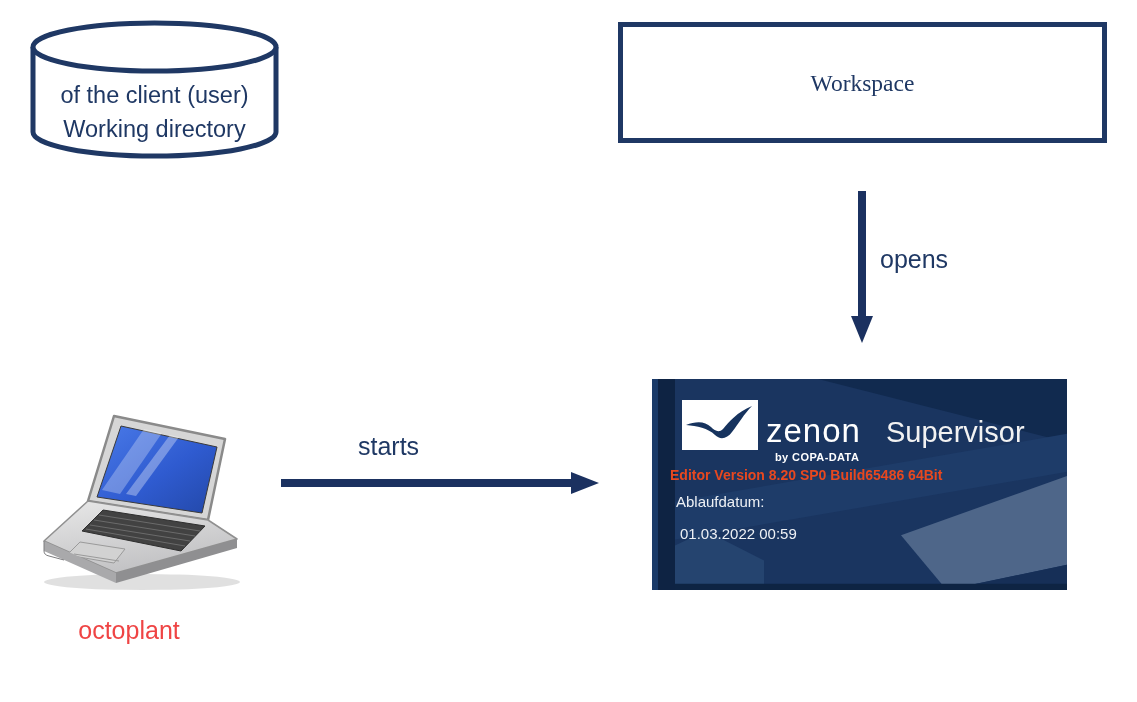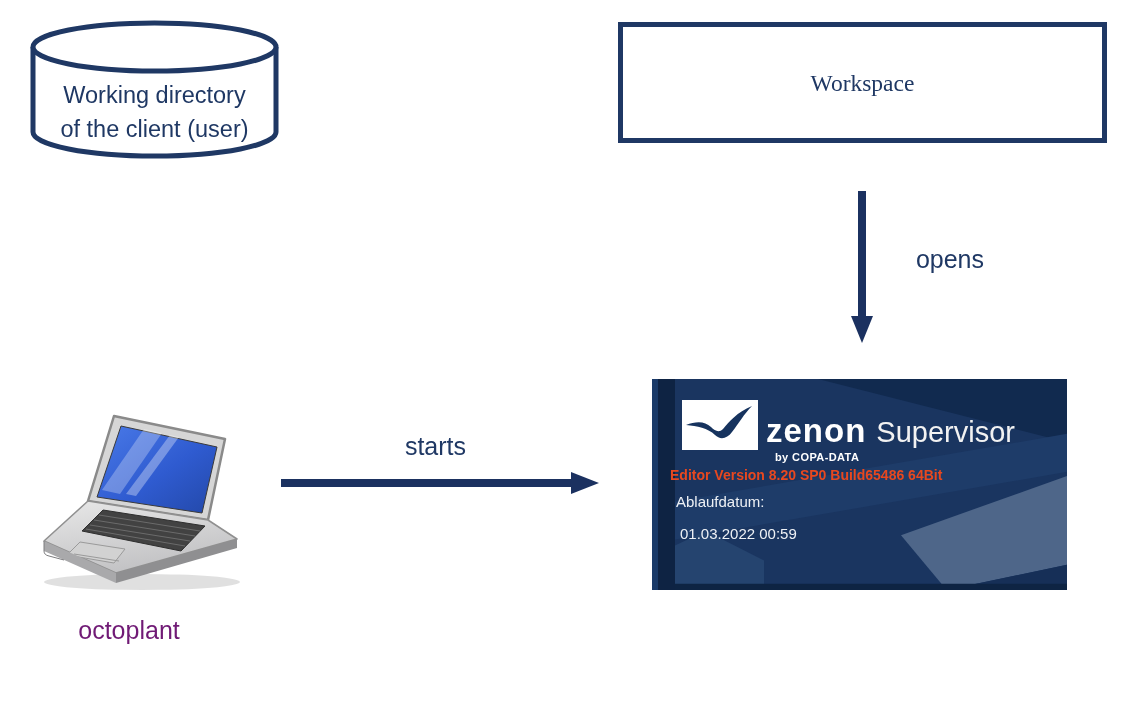--- a/index.html
+++ b/index.html
@@ -19,64 +19,64 @@
 
   
   .ws-box {
     left:618px; top:22px; width:489px; height:121px;
     border:5px solid #1f3864; background:#ffffff;
     display:flex; flex-direction:column; align-items:center; justify-content:center;
   }
   .ws-box div { font-size:23.5px; line-height:34px; text-align:center; color:#1f3864;font-family:Liberation Serif, serif; }
 
   
-  .edge-label { font-size:25px; color:#1f3864; text-align:right; }
+  .edge-label { font-size:25px; color:#1f3864; text-align:left; }
   .lbl-opens { left:880px; top:245px; width:104px; }
-  .lbl-starts { left:342px; top:432px; width:124px; }
+  .lbl-starts { left:358px; top:432px; width:124px; }
 
   
   .splash { left:652px; top:379px; width:415px; height:211px; background:#1a3560; overflow:hidden; }
   .splash .layer { position:absolute; inset:0; }
   .sp-topright  { background:#112a4f; clip-path:polygon(40% 0, 100% 0, 100% 30%); }
   .sp-midband   { background:#1e3c69; clip-path:polygon(0 60%, 100% 26%, 100% 44%, 0 78%); }
   .sp-chevron   { background:#25446f; clip-path:polygon(0 84%, 13% 72%, 27% 86%, 27% 100%, 0 100%); }
   .sp-slate     { background:#4e6689; clip-path:polygon(60% 74%, 100% 46%, 100% 88%, 71% 100%); }
   .sp-corner    { background:#162f57; clip-path:polygon(71% 100%, 100% 88%, 100% 100%); }
   .sp-bottom    { background:#0e2443; clip-path:polygon(0 97%, 100% 97%, 100% 100%, 0 100%); }
   .sp-leftdark  { position:absolute; left:6px; top:0; width:17px; height:100%; background:#0e2343; }
   .sp-leftedge  { position:absolute; left:0; top:0; width:6px; height:100%; background:#1a3a68; }
 
   .logo-box { position:absolute; left:30px; top:21px; width:76px; height:50px; background:#ffffff; }
   .brand-row { position:absolute; left:114px; top:33px; white-space:nowrap; }
-  .brand-zenon { font-size:33px; font-weight:700; color:#ffffff; letter-spacing:1px; }
-  .brand-edition { font-size:29px; font-weight:300; color:#f2f2f2; margin-left:10px; }
+  .brand-zenon { font-size:33px; font-weight:400; color:#ffffff; letter-spacing:1px; }
+  .brand-edition { font-size:29px; font-weight:300; color:#f2f2f2; margin-left:25px; }
   .byline { position:absolute; left:123px; top:72px; font-size:11px; font-weight:700; color:#ffffff; letter-spacing:0.4px; }
   .version-line { position:absolute; left:18px; top:88px; font-size:14px; font-weight:700; color:#e8481f; white-space:nowrap; }
   .expiry-label { position:absolute; left:24px; top:114px; font-size:15px; color:#eef1f5;text-align:right; }
   .expiry-value { position:absolute; left:28px; top:134px; font-size:15px; color:#eef1f5;margin-top:12px; }
 
   
   .laptop-wrap { left:24px; top:402px; width:232px; height:190px; }
   .client-label {
     left:38px; top:613px; width:182px; text-align:center;
-    font-size:25px; line-height:35px; color:#701a75;
+    font-size:25px; line-height:35px; color:#ef4444;
   }
 </style>
 </head>
 <body>
 
 <div class="abs cyl-wrap">
   <svg width="253" height="142" viewBox="0 0 253 142">
     <path d="M 5,27 L 5,112 A 121.5,24 0 0 0 248,112 L 248,27" fill="#ffffff" stroke="#1f3864" stroke-width="5"></path>
     <ellipse cx="126.5" cy="27" rx="121.5" ry="24" fill="#ffffff" stroke="#1f3864" stroke-width="5"></ellipse>
   </svg>
 </div>
 <div class="abs cyl-label">
+  <div>of the client (user)</div>
   <div>Working directory</div>
-  <div>of the client (user)</div>
 </div>
 
 <div class="abs ws-box">
   <div>Workspace</div>
 </div>
 
 <svg class="abs" style="left:848px; top:189px;" width="28" height="156" viewBox="0 0 28 156">
   <line x1="14" y1="2" x2="14" y2="129" stroke="#1b3160" stroke-width="8"></line>
   <polygon points="3,127 25,127 14,154" fill="#1b3160"></polygon>
 </svg>

